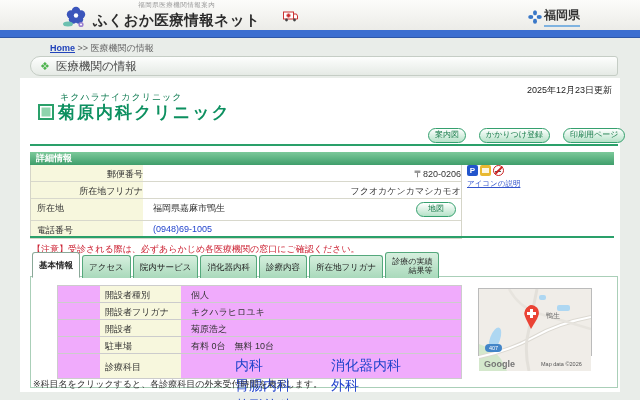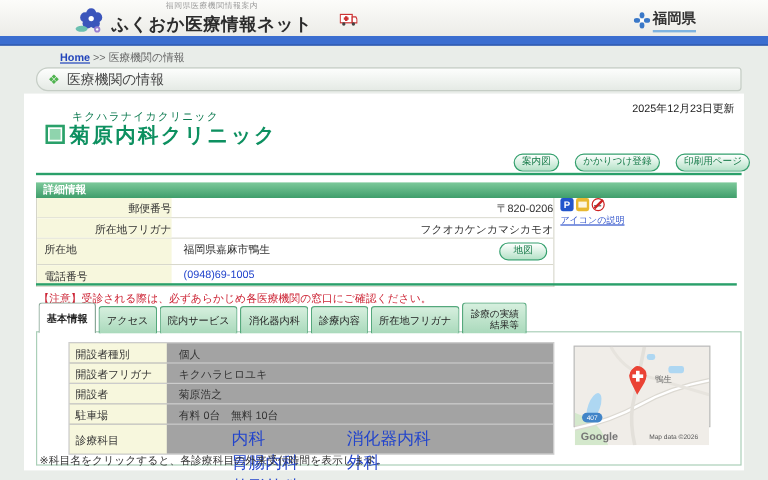--- a/index.html
+++ b/index.html
@@ -64,21 +64,21 @@
   .tabs{position:absolute;left:32px;top:252px;display:flex;align-items:flex-end;gap:2px;z-index:3;}
   .tab{background:linear-gradient(#d6efde,#a9d9bb);border:1px solid #55a87c;border-bottom:none;
     border-radius:3px 3px 0 0;font-size:8.5px;color:#222;padding:0 6px;height:22px;line-height:22px;
     cursor:pointer;text-align:right;white-space:nowrap;}
   .tab.active{background:#fff;border:1px solid #8aa898;border-bottom:1px solid #fff;font-weight:bold;height:24px;line-height:24px;}
   .tab.tall{height:26px;line-height:9px;padding-top:4px;box-sizing:border-box;}
   .tab.tall div{font-size:8px;}
   
   .content-box{position:absolute;left:30px;top:276px;width:588px;height:112px;border:1px solid #aacfb8;background:#fff;box-sizing:border-box;z-index:1;}
   .btable{position:absolute;left:57px;top:285px;width:405px;border:1px solid #ccc;box-sizing:border-box;z-index:2;}
-  .brow{display:flex;border-bottom:1px solid #ccc;background:#a3a3a3;}
+  .brow{display:flex;border-bottom:1px solid #ccc;background:#f0abfc;padding-left:42px;}
   .brow:last-child{border-bottom:none;gap:44px;}
   .blabel{width:81px;background:#f7f7dd;font-size:9px;padding:3px 0 0 5px;box-sizing:border-box;}
   .bvalue{flex:1;font-size:9px;padding:3px 0 0 10px;}
   .b16{height:16px;} .b24{height:24px;}
   .dept a{display:inline-block;width:96px;color:#2244cc;cursor:pointer;font-size:14px;margin-bottom:2px;}
   
   .map{position:absolute;left:478px;top:288px;width:114px;height:68px;border:1px solid #bbb;box-sizing:border-box;cursor:pointer;z-index:2;background:#f0ede8;}
   .footnote{position:absolute;left:33px;top:378px;font-size:9px;color:#333;z-index:2;}
 </style>
 </head>

